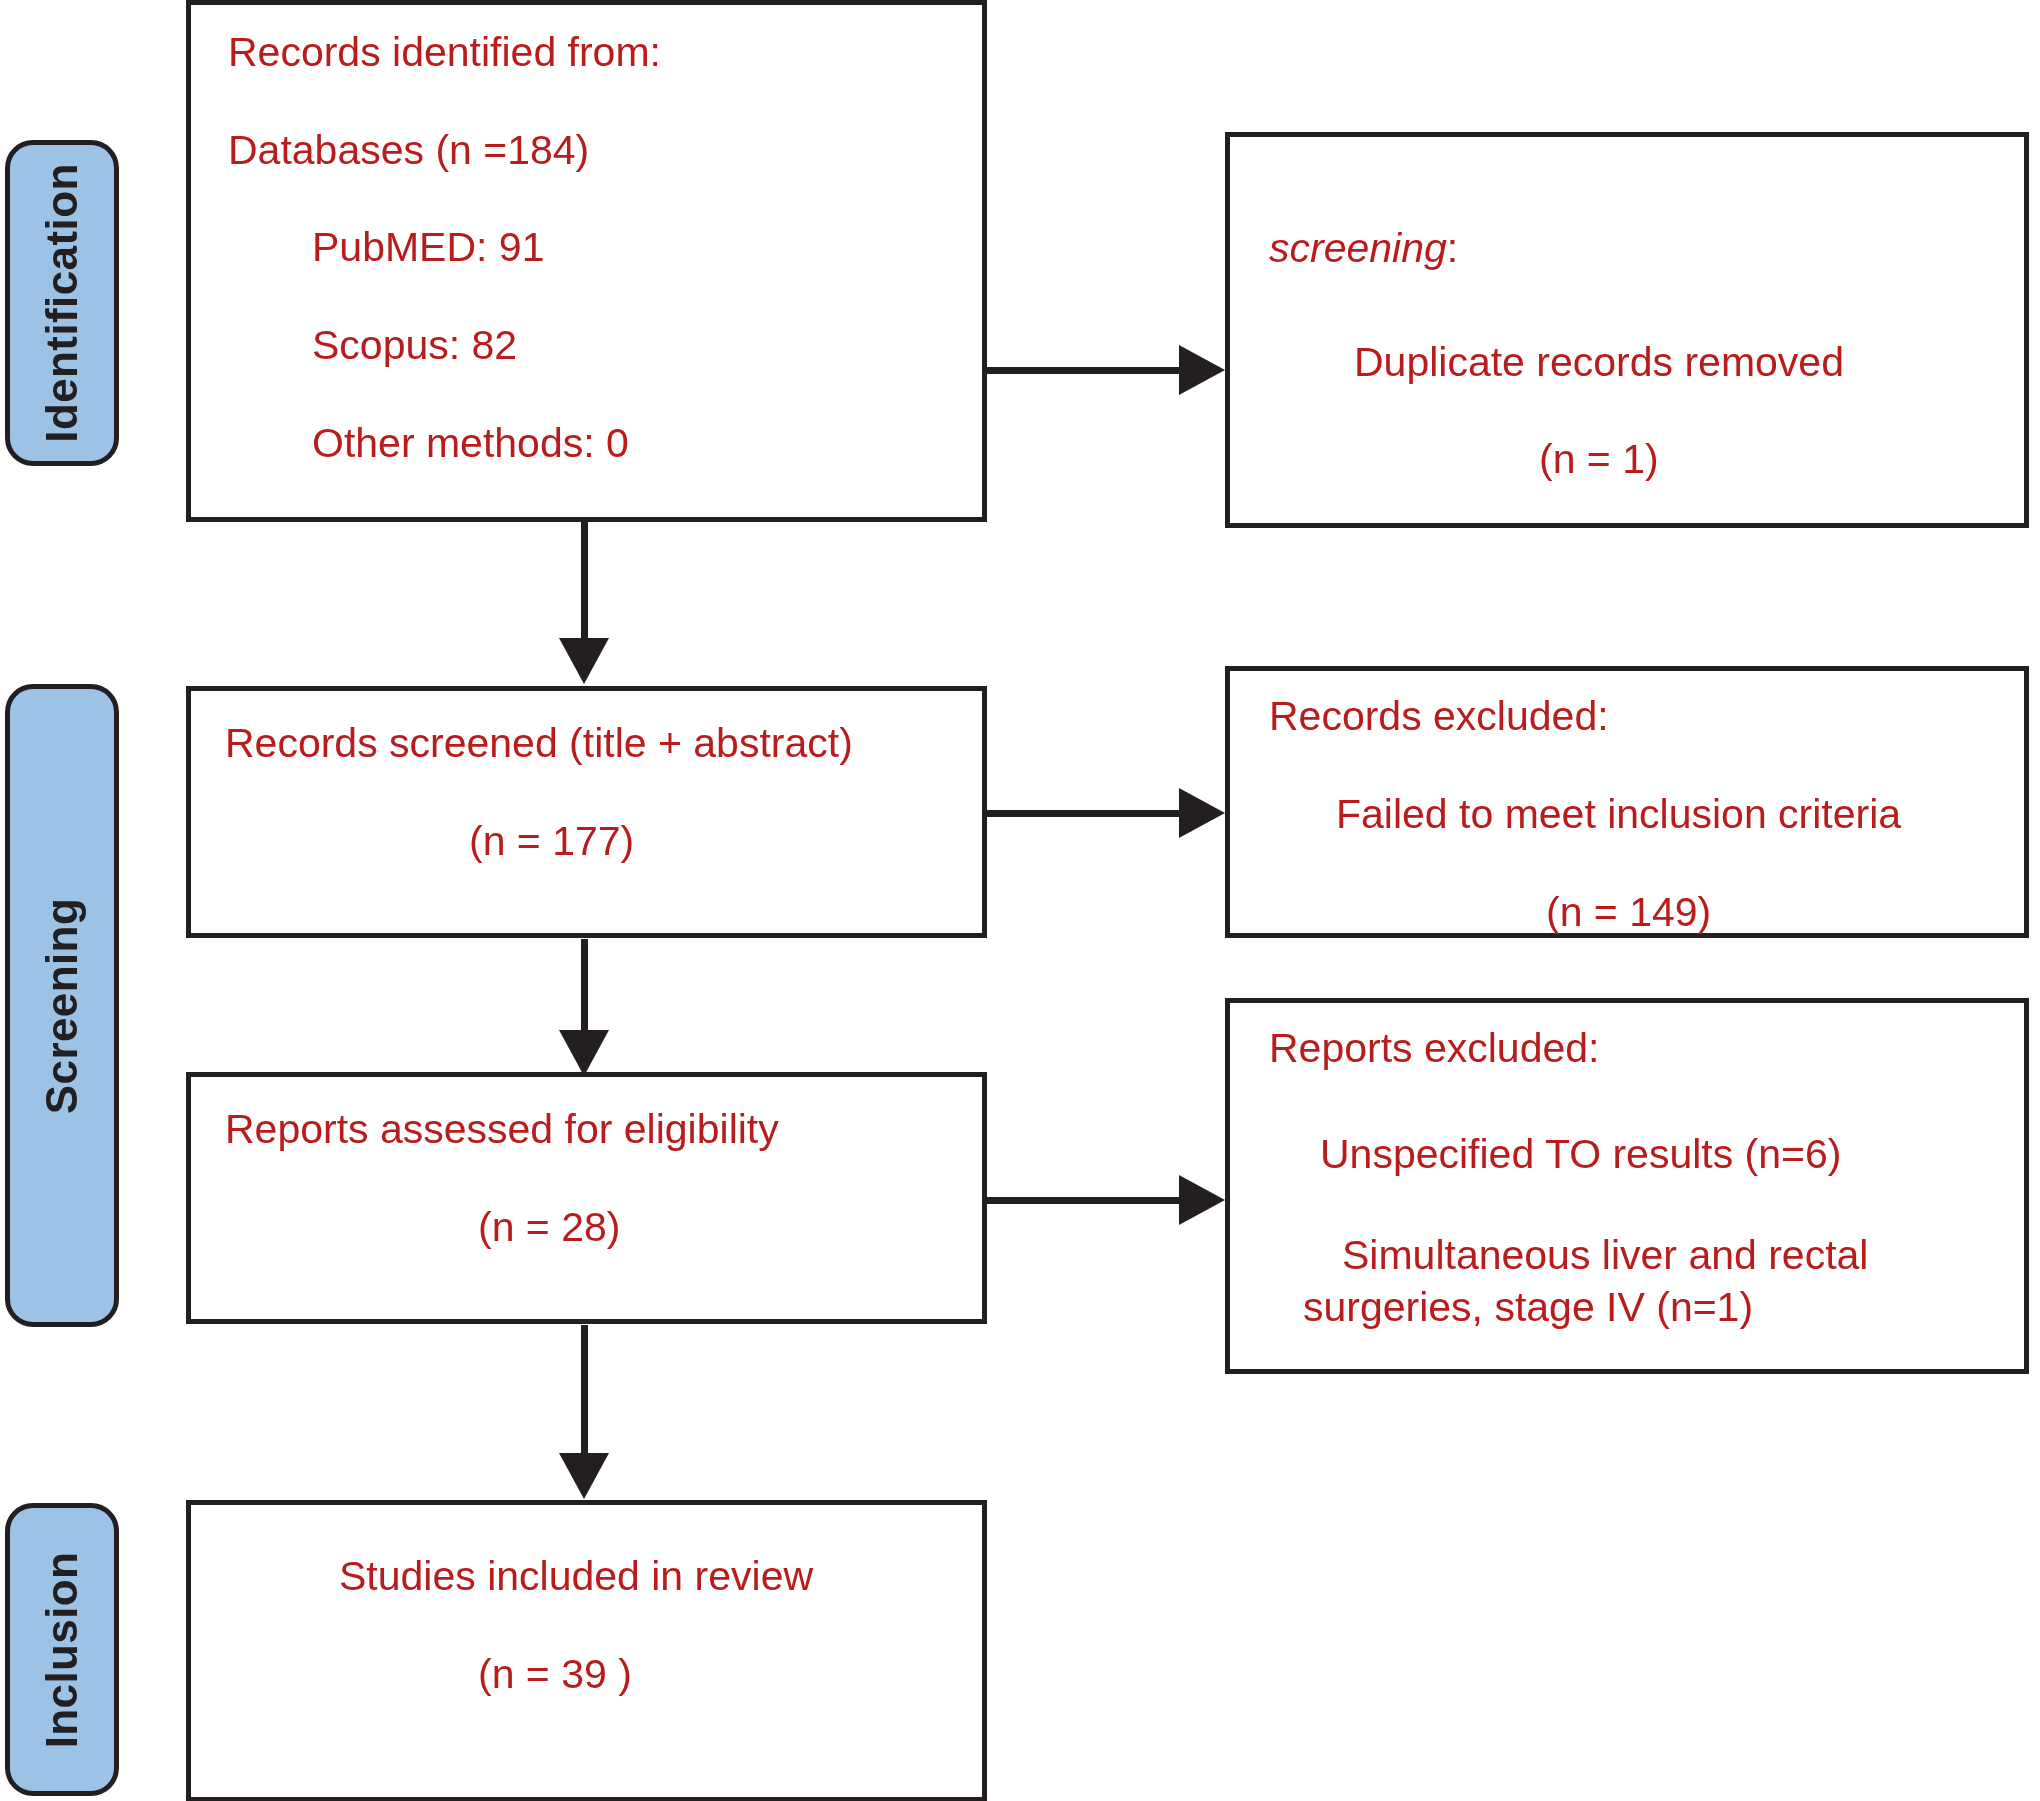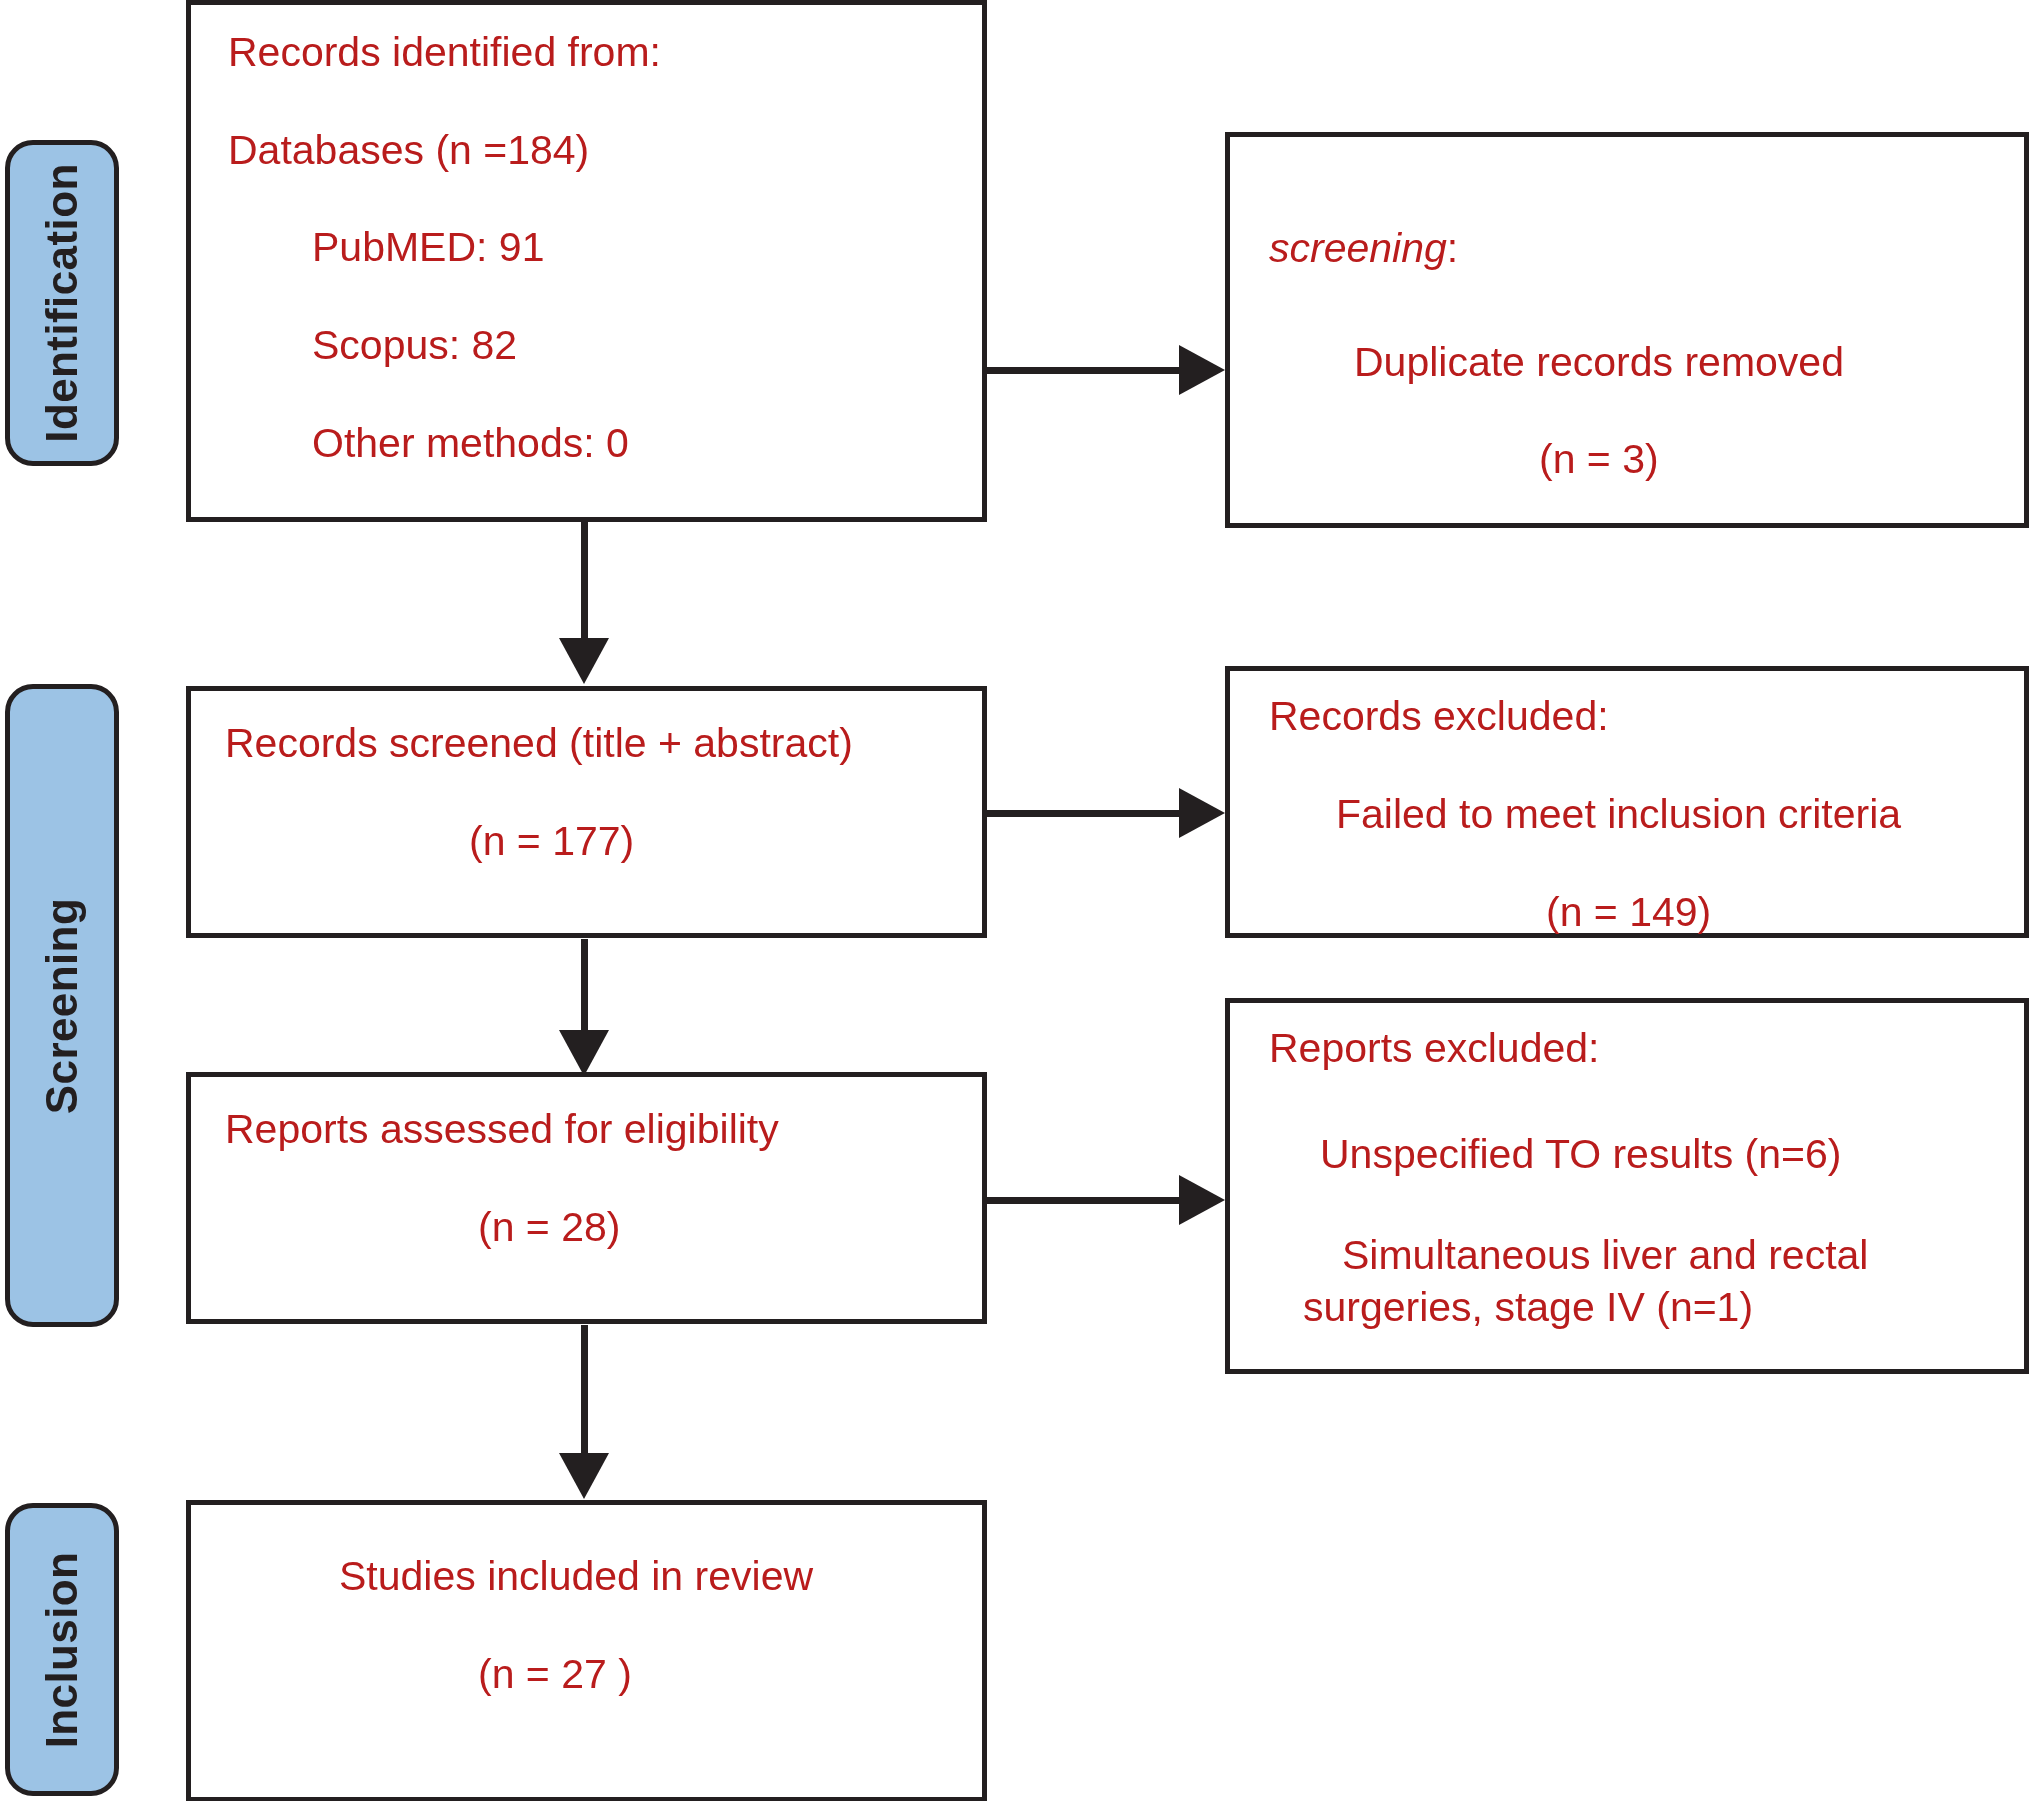--- a/index.html
+++ b/index.html
@@ -108,21 +108,21 @@
     <span class="line" style="left:37px; top:26px;">Records identified from:</span>
     <span class="line" style="left:37px; top:124px;">Databases (n =184)</span>
     <span class="line" style="left:121px; top:221px;">PubMED: 91</span>
     <span class="line" style="left:121px; top:319px;">Scopus: 82</span>
     <span class="line" style="left:121px; top:417px;">Other methods: 0</span>
   </div>
 
   <div class="flow-box" style="left:1225px; top:132px; width:804px; height:396px;">
     <span class="line" style="left:39px; top:90px;"><span class="ital">screening</span><span>:</span></span>
     <span class="line" style="left:124px; top:204px;">Duplicate records removed</span>
-    <span class="line" style="left:309px; top:301px;">(n = 3)</span>
+    <span class="line" style="left:309px; top:301px;">(n = 1)</span>
   </div>
 
   <div class="flow-box" style="left:186px; top:686px; width:801px; height:252px;">
     <span class="line" style="left:34px; top:31px;">Records screened (title + abstract)</span>
     <span class="line" style="left:278px; top:129px;">(n = 177)</span>
   </div>
 
   <div class="flow-box" style="left:1225px; top:666px; width:804px; height:272px;">
     <span class="line" style="left:39px; top:24.4px;">Records excluded:</span>
     <span class="line" style="left:106px; top:122px;">Failed to meet inclusion criteria</span>
@@ -135,21 +135,21 @@
   </div>
 
   <div class="flow-box" style="left:1225px; top:998px; width:804px; height:376px;">
     <span class="line" style="left:39px; top:24.4px;">Reports excluded:</span>
     <span class="line" style="left:90px; top:130px;">Unspecified TO results (n=6)</span>
     <span class="line wrap" style="left:49px; top:226px; width:700px; text-indent:39px;margin-left:24px;">Simultaneous liver and rectal surgeries, stage IV (n=1)</span>
   </div>
 
   <div class="flow-box" style="left:186px; top:1500px; width:801px; height:302px;text-align:right;">
     <span class="line" style="left:148px; top:50px;">Studies included in review</span>
-    <span class="line" style="left:287px; top:148px;">(n = 27 )</span>
+    <span class="line" style="left:287px; top:148px;">(n = 39 )</span>
   </div>
 
   <div class="conn-h" style="left:987px; top:367px; width:195px;"></div>
   <div class="arrow-right" style="left:1179px; top:345px;"></div>
 
   <div class="conn-v" style="left:581px; top:522px; width:7.3px; height:121px;"></div>
   <div class="arrow-down" style="left:559px; top:638px;"></div>
 
   <div class="conn-h" style="left:987px; top:810px; width:195px;"></div>
   <div class="arrow-right" style="left:1179px; top:788px;"></div>

